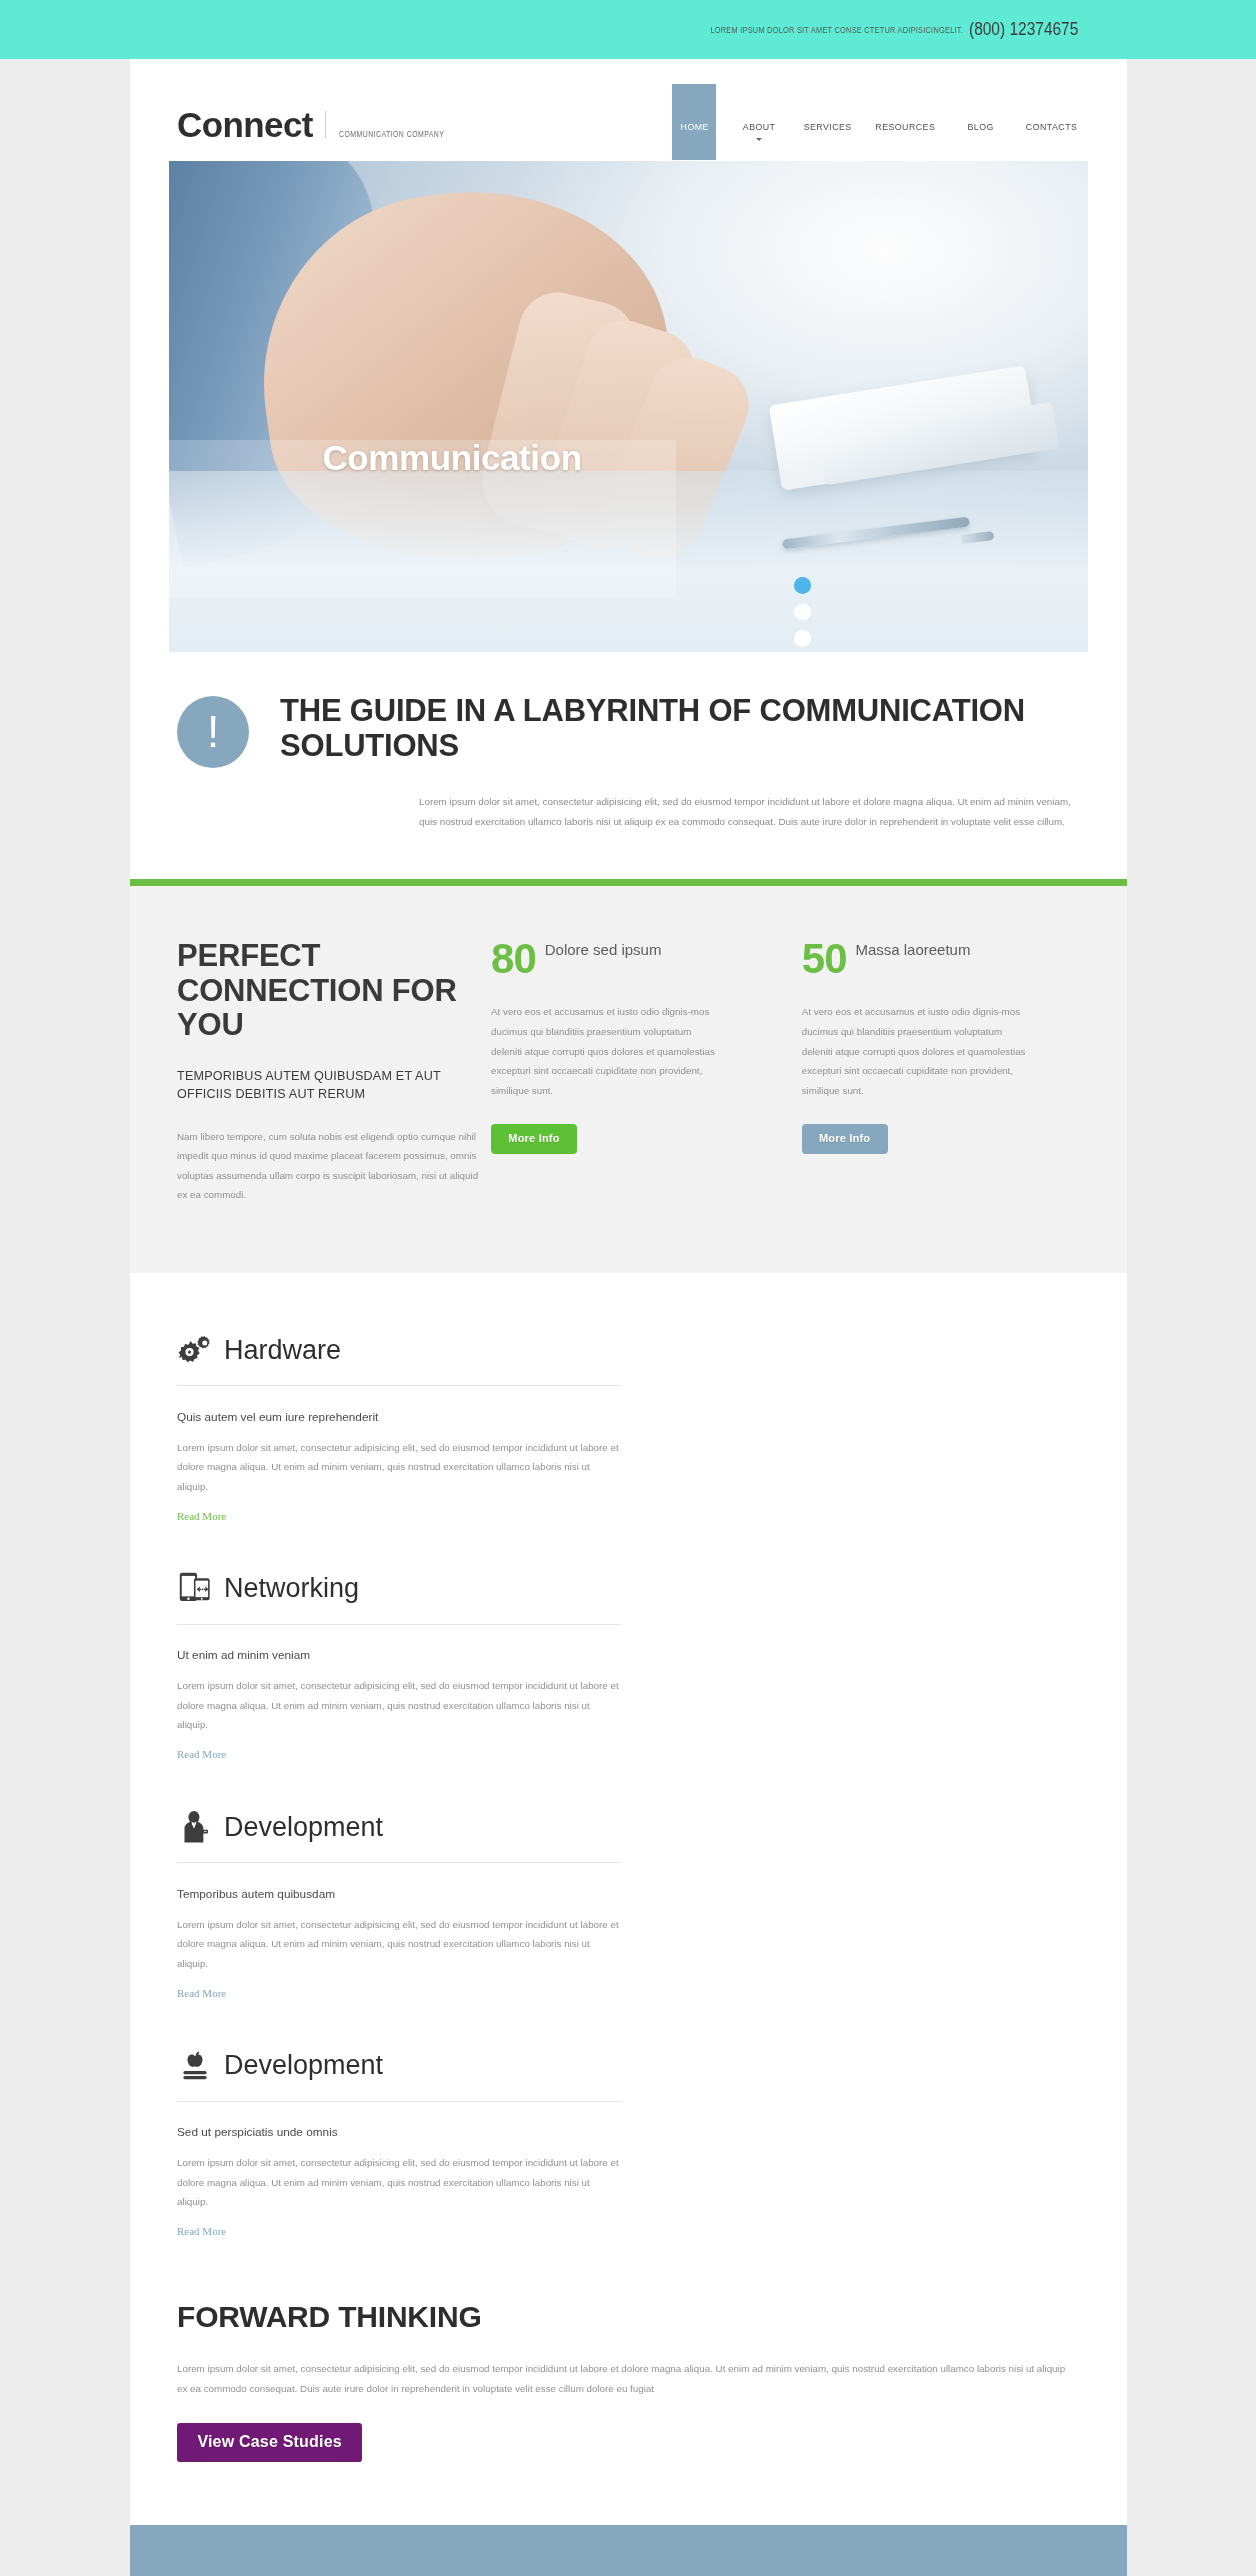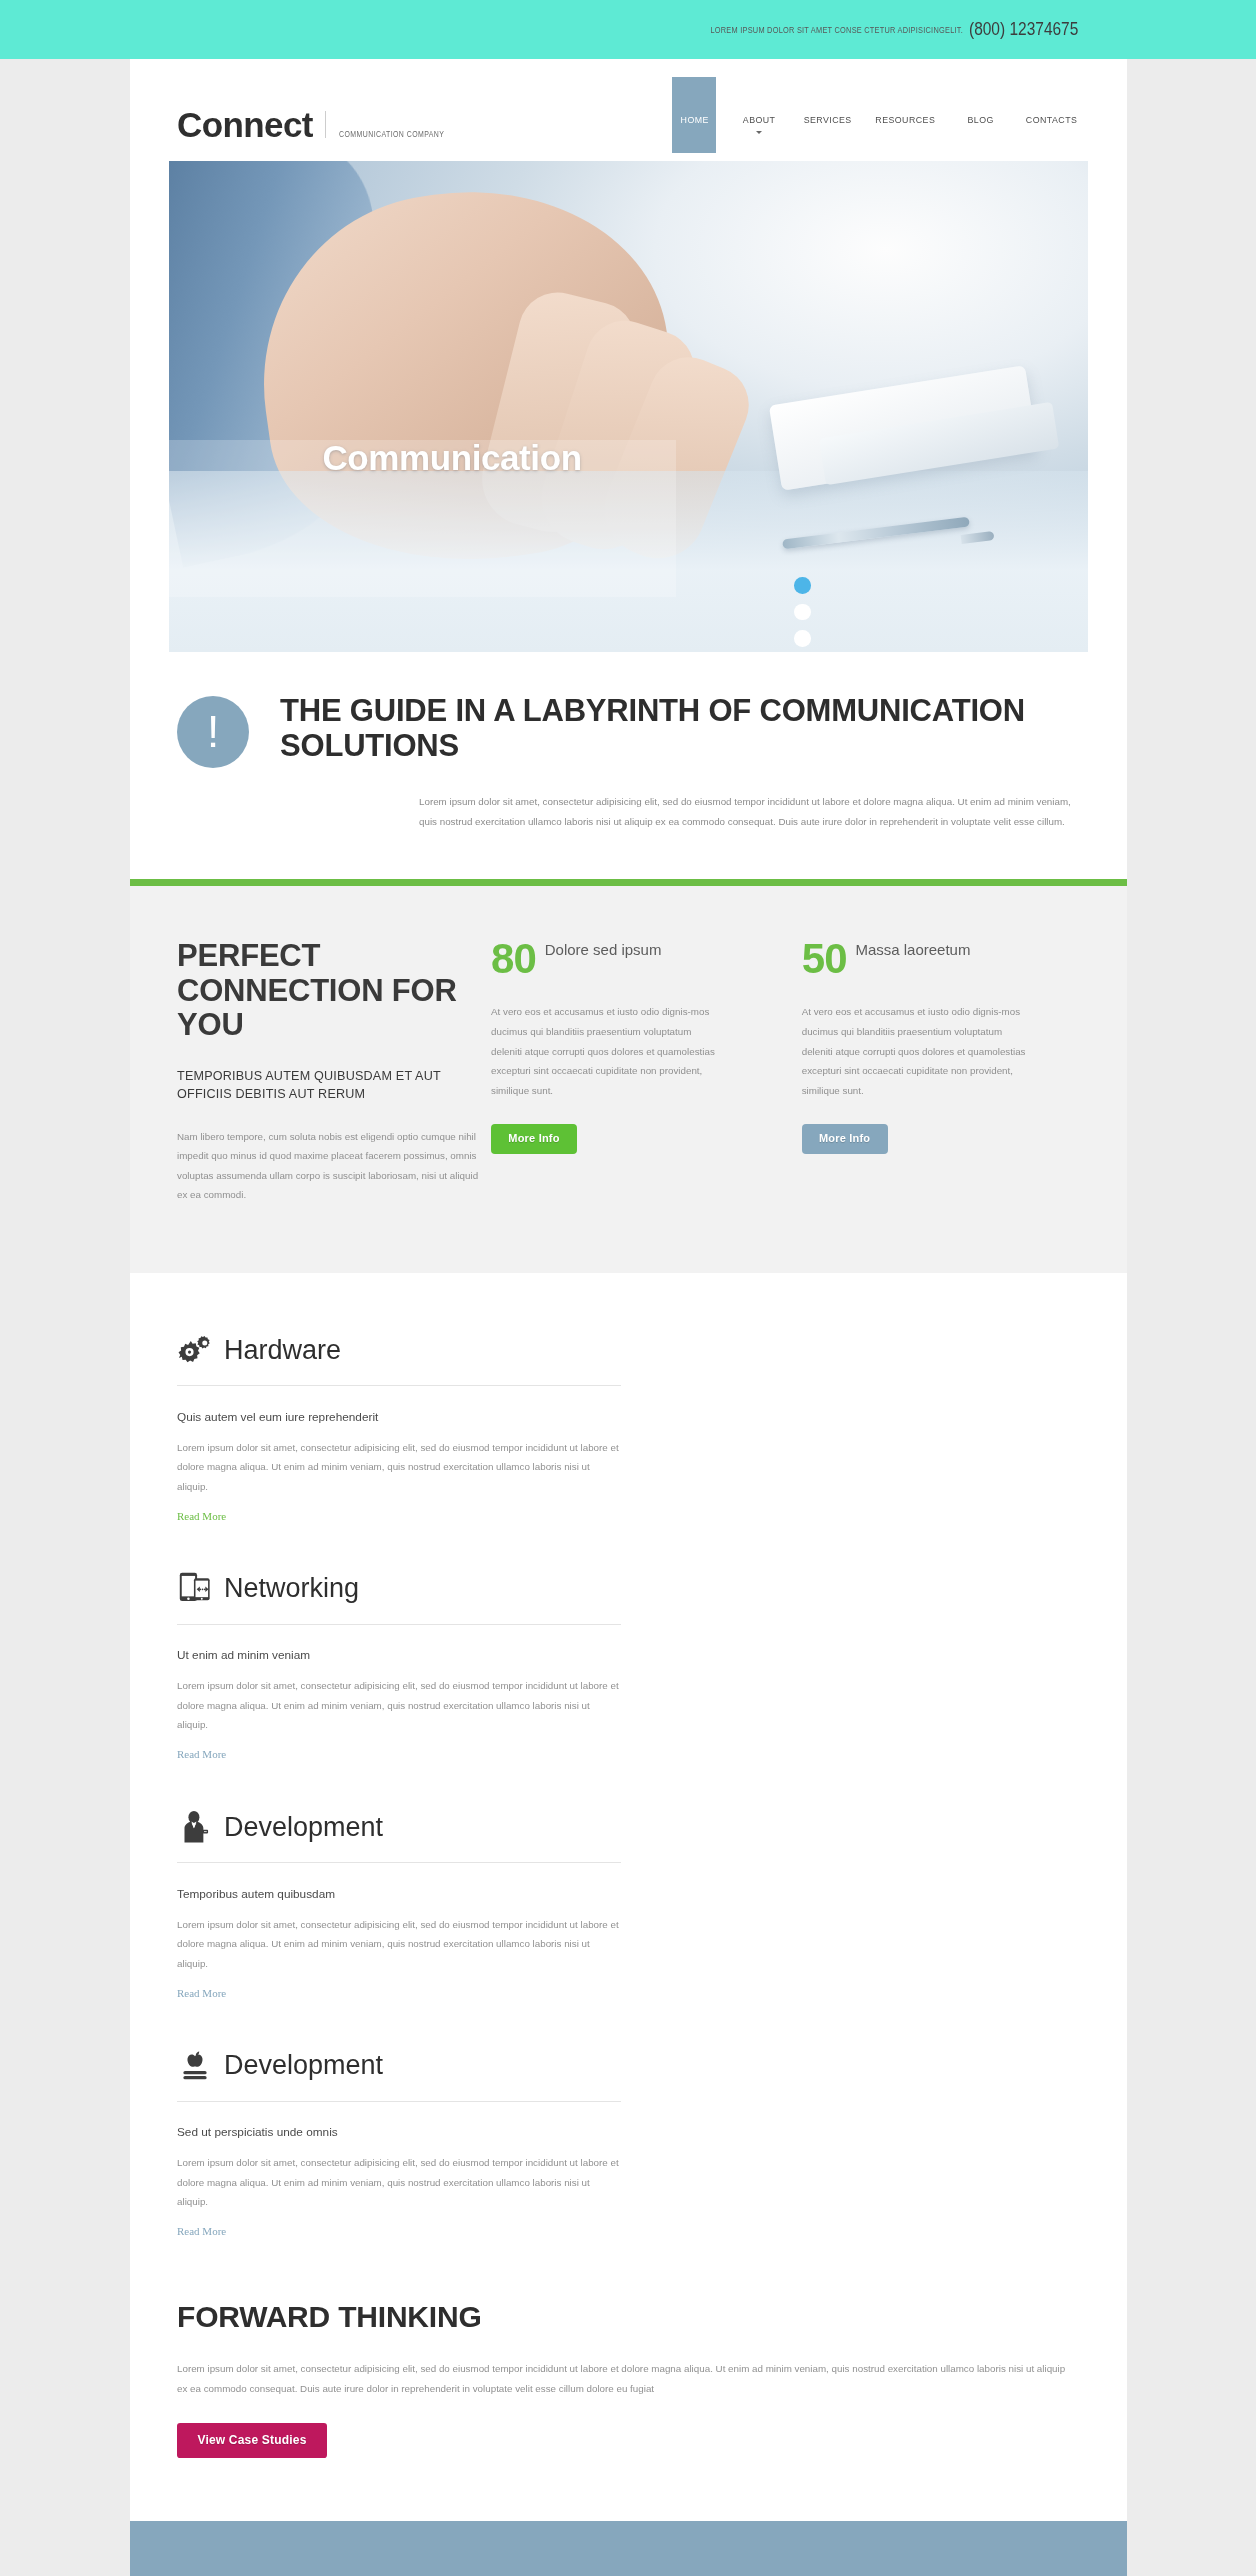--- a/index.html
+++ b/index.html
@@ -56,21 +56,21 @@
   }
   .brand-tag {
     font-size: 8.2px; color: #6b6b6b; letter-spacing: 0.5px;
     text-transform: uppercase;
     font-family: "Liberation Sans Narrow", "Liberation Sans", sans-serif;
     transform: scaleX(0.85); transform-origin: left center;
     white-space: nowrap;
   }
 
   .mainnav {
-    position: absolute; right: 47px; bottom: 8px;
+    position: absolute; right: 47px; bottom: 1px;
     display: flex; align-items: stretch; height: 76px;
   }
   .nav-item {
     display: flex; flex-direction: column; align-items: center;
     justify-content: flex-start; padding-top: 37px;
     font-size: 9.8px; letter-spacing: 0.5px; color: #4e4e4e;
     text-transform: uppercase; cursor: pointer;
     font-family: "Liberation Sans Narrow", "Liberation Sans", sans-serif;
     min-width: 50px; position: relative;
   }
@@ -266,22 +266,22 @@
   .fw-title {
     font-size: 30px; color: #2e2e2e; font-weight: bold; text-transform: uppercase;
     letter-spacing: -0.2px; line-height: 1;
     font-family: "Liberation Sans Narrow", "Liberation Sans", sans-serif;
   }
   .fw-text {
     margin-top: 27px; width: 899px; font-size: 9.8px; line-height: 2.05; color: #919191;
     font-family: "Liberation Sans Narrow", "Liberation Sans", sans-serif;
   }
   .fw-btn {
-    display: inline-block; margin-top: 23.6px; background: #be185d; color: #ffffff;
-    padding: 10.2px 20.4px 11px 20.4px; border-radius: 3.1px; font-size: 12px; font-weight: bold;
+    display: inline-block; margin-top: 23.6px; background: #701a75; color: #ffffff;
+    padding: 10.2px 20.4px 11px 20.4px; border-radius: 3.1px; font-size: 16px; font-weight: bold;
     cursor: pointer; letter-spacing: 0.2px;
     font-family: "Liberation Sans Narrow", "Liberation Sans", sans-serif;
     text-shadow: 0 0.8px 0.8px rgba(0,0,0,0.18);
   }
 
   
   .partners {
     width: 997px; margin: 0 auto; background: #86a7bd;
     height: 88px; display: flex; align-items: center; padding: 0 43px;
   }

